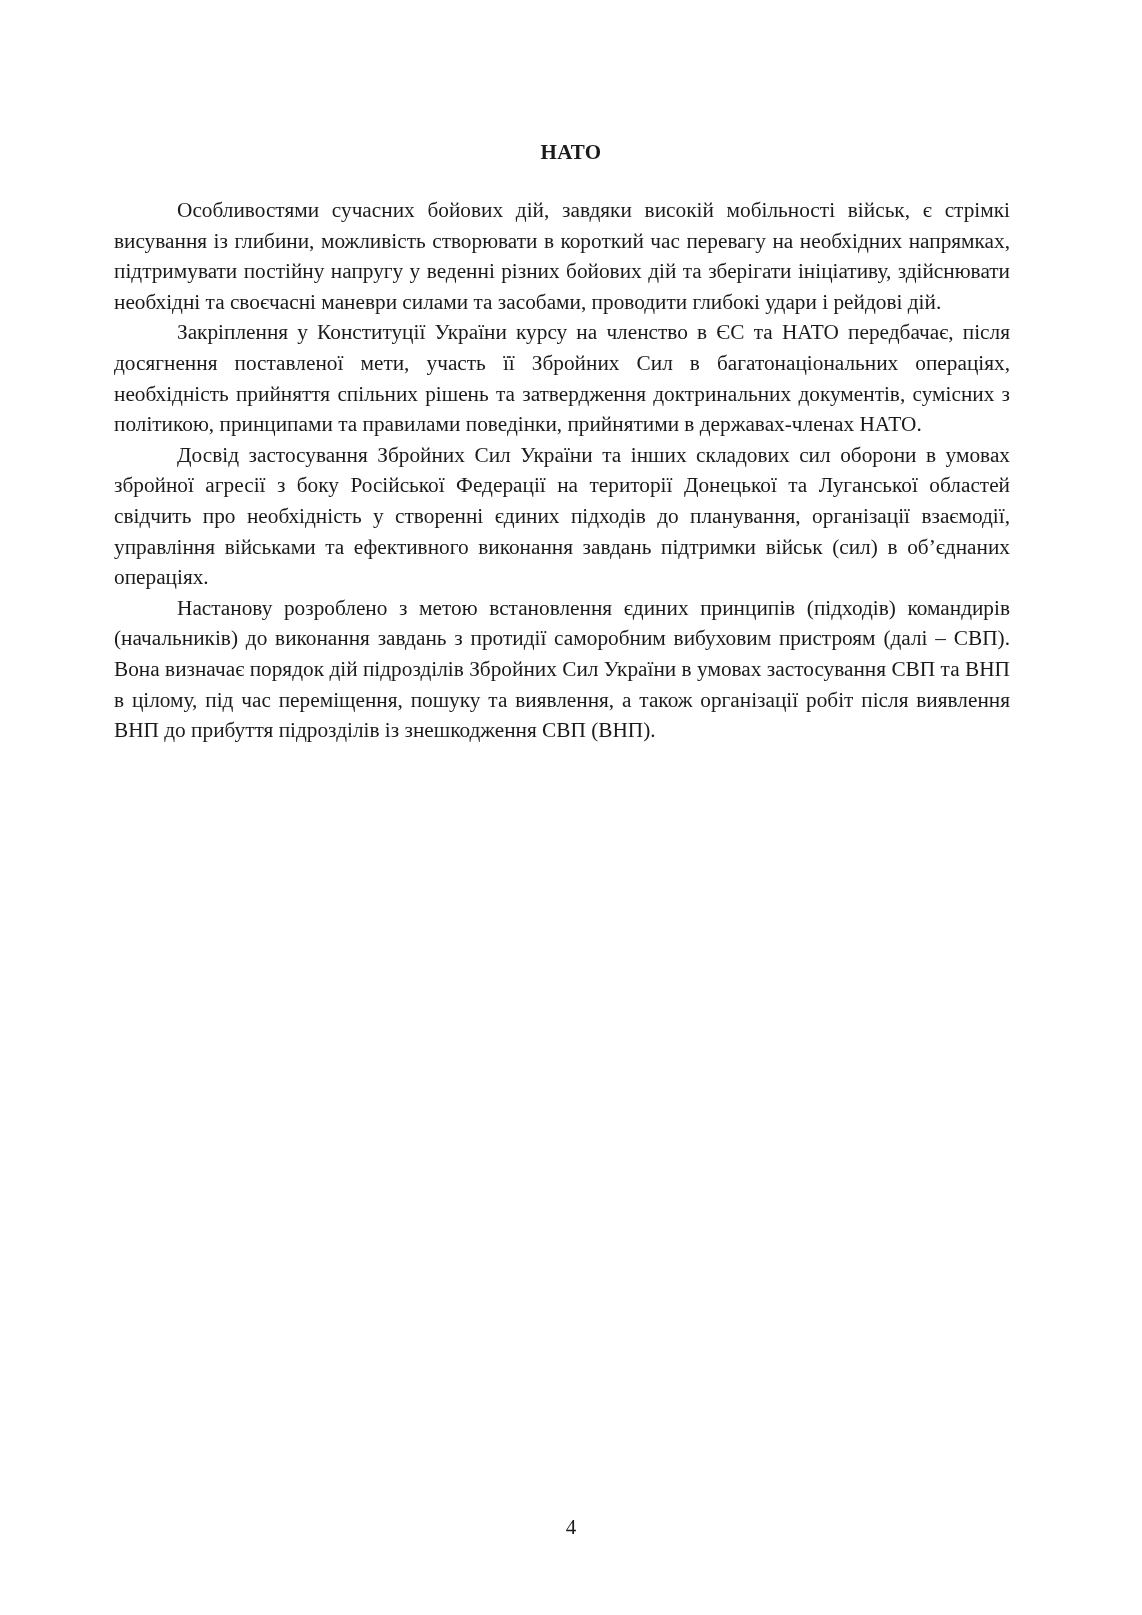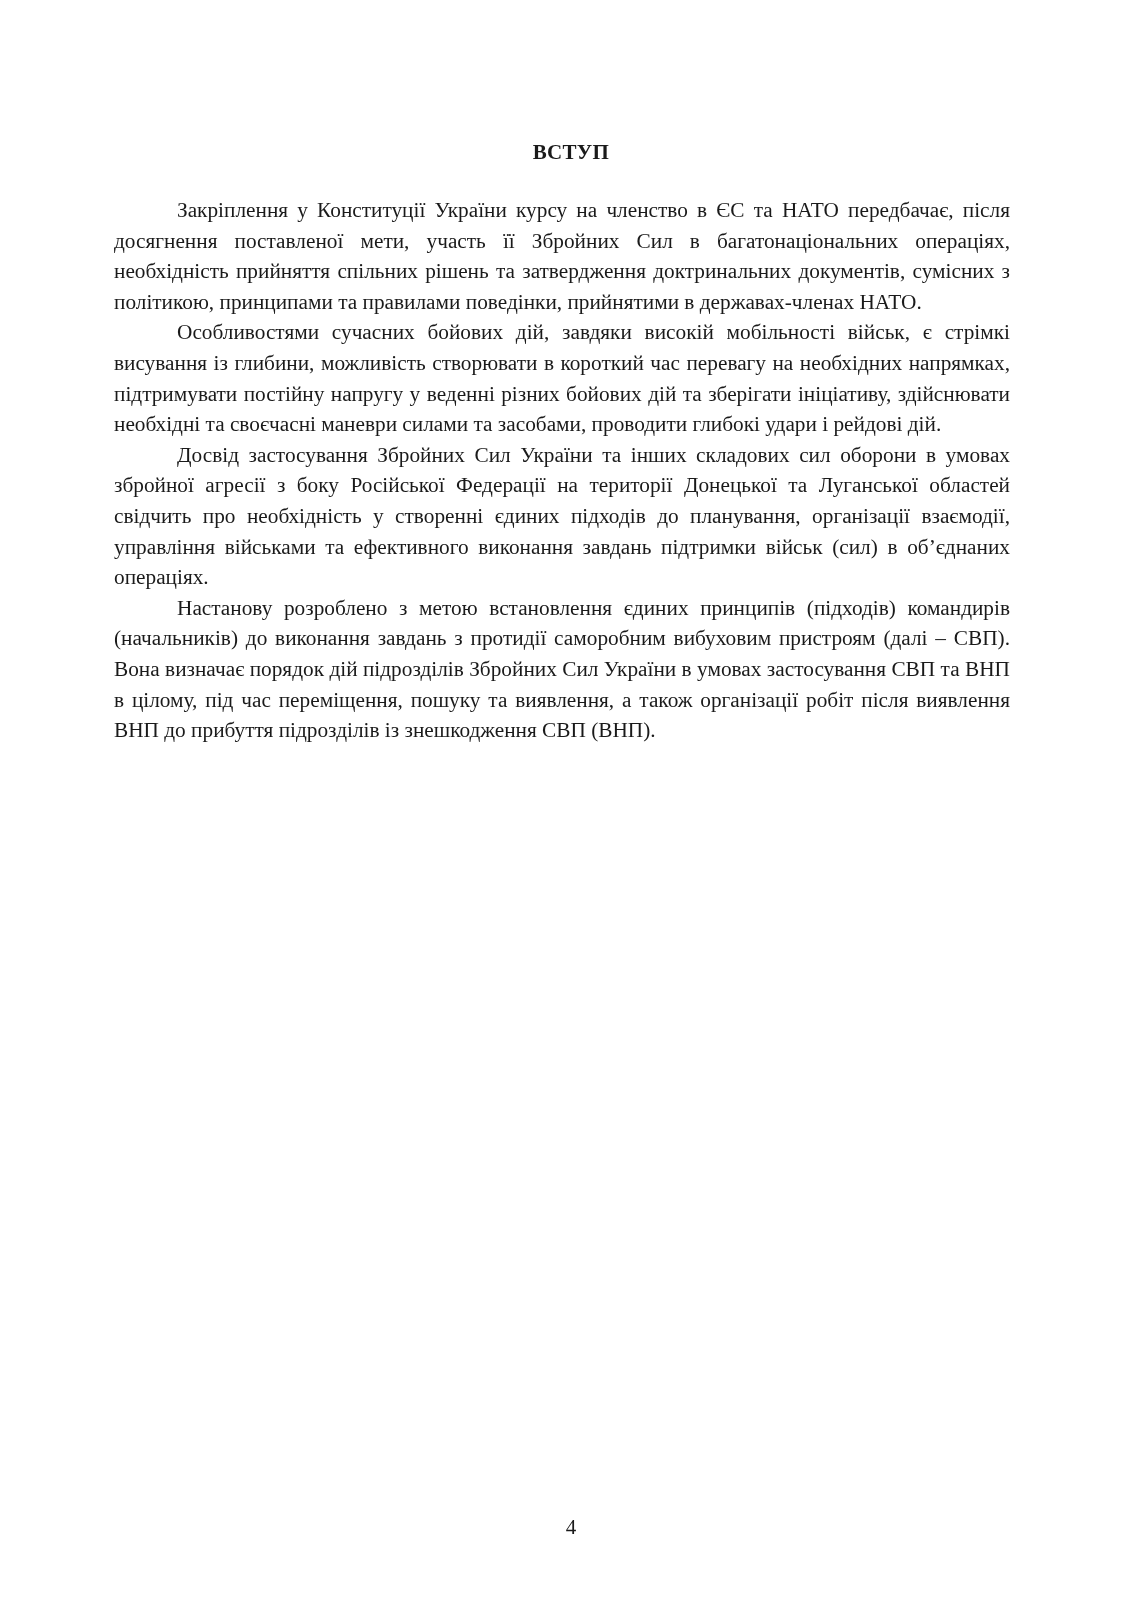--- a/index.html
+++ b/index.html
@@ -56,24 +56,24 @@
       text-align: center;
       font-size: 21px;
       line-height: 26px;
     }
   </style>
 </head>
 <body>
 
 <div class="page">
 
-  <div class="title">ВСТУП</div>
+  <div class="title">НАТО</div>
 
   <div class="body-text">
+    <p class="para">Особливостями сучасних бойових дій, завдяки високій мобільності військ, є стрімкі висування із глибини, можливість створювати в короткий час перевагу на необхідних напрямках, підтримувати постійну напругу у веденні різних бойових дій та зберігати ініціативу, здійснювати необхідні та своєчасні маневри силами та засобами, проводити глибокі удари і рейдові дій.</p>
     <p class="para">Закріплення у Конституції України курсу на членство в ЄС та НАТО передбачає, після досягнення поставленої мети, участь її Збройних Сил в багатонаціональних операціях, необхідність прийняття спільних рішень та затвердження доктринальних документів, сумісних з політикою, принципами та правилами поведінки, прийнятими в державах-членах НАТО.</p>
-    <p class="para">Особливостями сучасних бойових дій, завдяки високій мобільності військ, є стрімкі висування із глибини, можливість створювати в короткий час перевагу на необхідних напрямках, підтримувати постійну напругу у веденні різних бойових дій та зберігати ініціативу, здійснювати необхідні та своєчасні маневри силами та засобами, проводити глибокі удари і рейдові дій.</p>
     <p class="para">Досвід застосування Збройних Сил України та інших складових сил оборони в умовах збройної агресії з боку Російської Федерації на території Донецької та Луганської областей свідчить про необхідність у створенні єдиних підходів до планування, організації взаємодії, управління військами та ефективного виконання завдань підтримки військ (сил) в об’єднаних операціях.</p>
     <p class="para">Настанову розроблено з метою встановлення єдиних принципів (підходів) командирів (начальників) до виконання завдань з протидії саморобним вибуховим пристроям (далі – СВП). Вона визначає порядок дій підрозділів Збройних Сил України в умовах застосування СВП та ВНП  в цілому, під час переміщення, пошуку та виявлення, а також організації робіт після виявлення ВНП до прибуття підрозділів із знешкодження СВП (ВНП).</p>
   </div>
 
   <div class="page-number">4</div>
 
 </div>
 
 </body></html>

